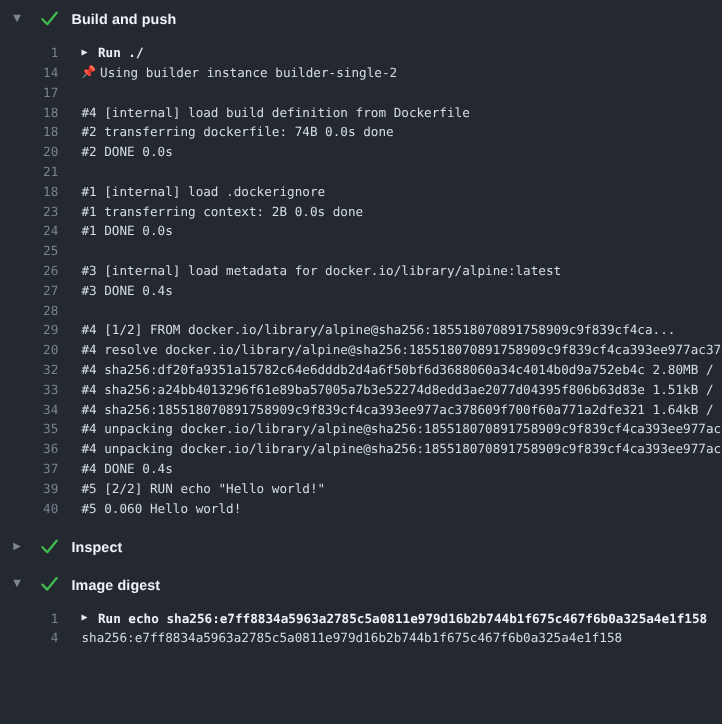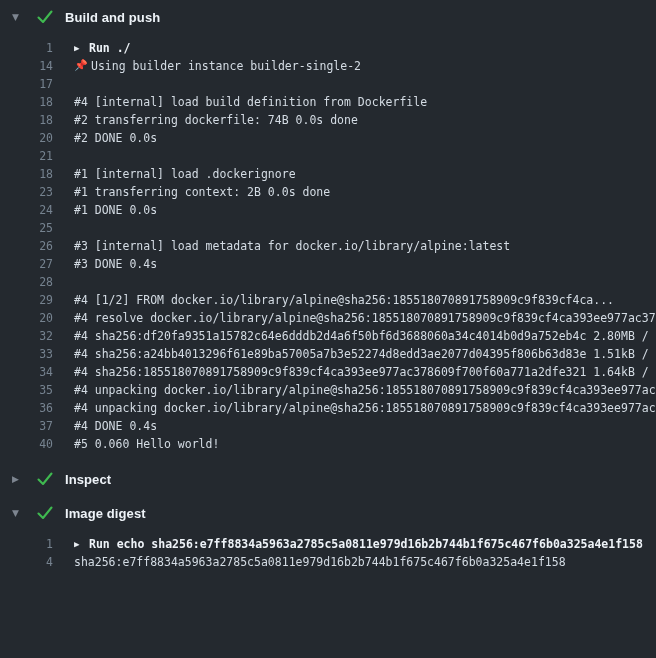--- a/index.html
+++ b/index.html
@@ -78,20 +78,21 @@
         <div class="line out"><span class="ln">27</span><span class="lb"><span class="lt">#3 DONE 0.4s</span></span></div>
         <div class="line out"><span class="ln">28</span><span class="lb"><span class="lt"></span></span></div>
         <div class="line out"><span class="ln">29</span><span class="lb"><span class="lt">#4 [1/2] FROM docker.io/library/alpine@sha256:185518070891758909c9f839cf4ca...</span></span></div>
         <div class="line out"><span class="ln">20</span><span class="lb"><span class="lt">#4 resolve docker.io/library/alpine@sha256:185518070891758909c9f839cf4ca393ee977ac37</span></span></div>
         <div class="line out"><span class="ln">32</span><span class="lb"><span class="lt">#4 sha256:df20fa9351a15782c64e6dddb2d4a6f50bf6d3688060a34c4014b0d9a752eb4c 2.80MB / </span></span></div>
         <div class="line out"><span class="ln">33</span><span class="lb"><span class="lt">#4 sha256:a24bb4013296f61e89ba57005a7b3e52274d8edd3ae2077d04395f806b63d83e 1.51kB / </span></span></div>
         <div class="line out"><span class="ln">34</span><span class="lb"><span class="lt">#4 sha256:185518070891758909c9f839cf4ca393ee977ac378609f700f60a771a2dfe321 1.64kB / </span></span></div>
         <div class="line out"><span class="ln">35</span><span class="lb"><span class="lt">#4 unpacking docker.io/library/alpine@sha256:185518070891758909c9f839cf4ca393ee977ac</span></span></div>
         <div class="line out"><span class="ln">36</span><span class="lb"><span class="lt">#4 unpacking docker.io/library/alpine@sha256:185518070891758909c9f839cf4ca393ee977ac</span></span></div>
         <div class="line out"><span class="ln">37</span><span class="lb"><span class="lt">#4 DONE 0.4s</span></span></div>
+        <div class="line out"><span class="ln">39</span><span class="lb"><span class="lt">#5 [2/2] RUN echo "Hello world!"</span></span></div>
         <div class="line out"><span class="ln">40</span><span class="lb"><span class="lt">#5 0.060 Hello world!</span></span></div>
       </div>
   </section>
 
   <section>
     <div class="group-header">
       <span class="chev">▶</span>
       <svg class="check" width="16" height="14" viewBox="0 0 16 14">
         <polyline points="1.5,7.5 6,12 14.5,1.5" fill="none" stroke="#3fb950" stroke-width="2.1" stroke-linecap="round" stroke-linejoin="round"></polyline>
       </svg>

